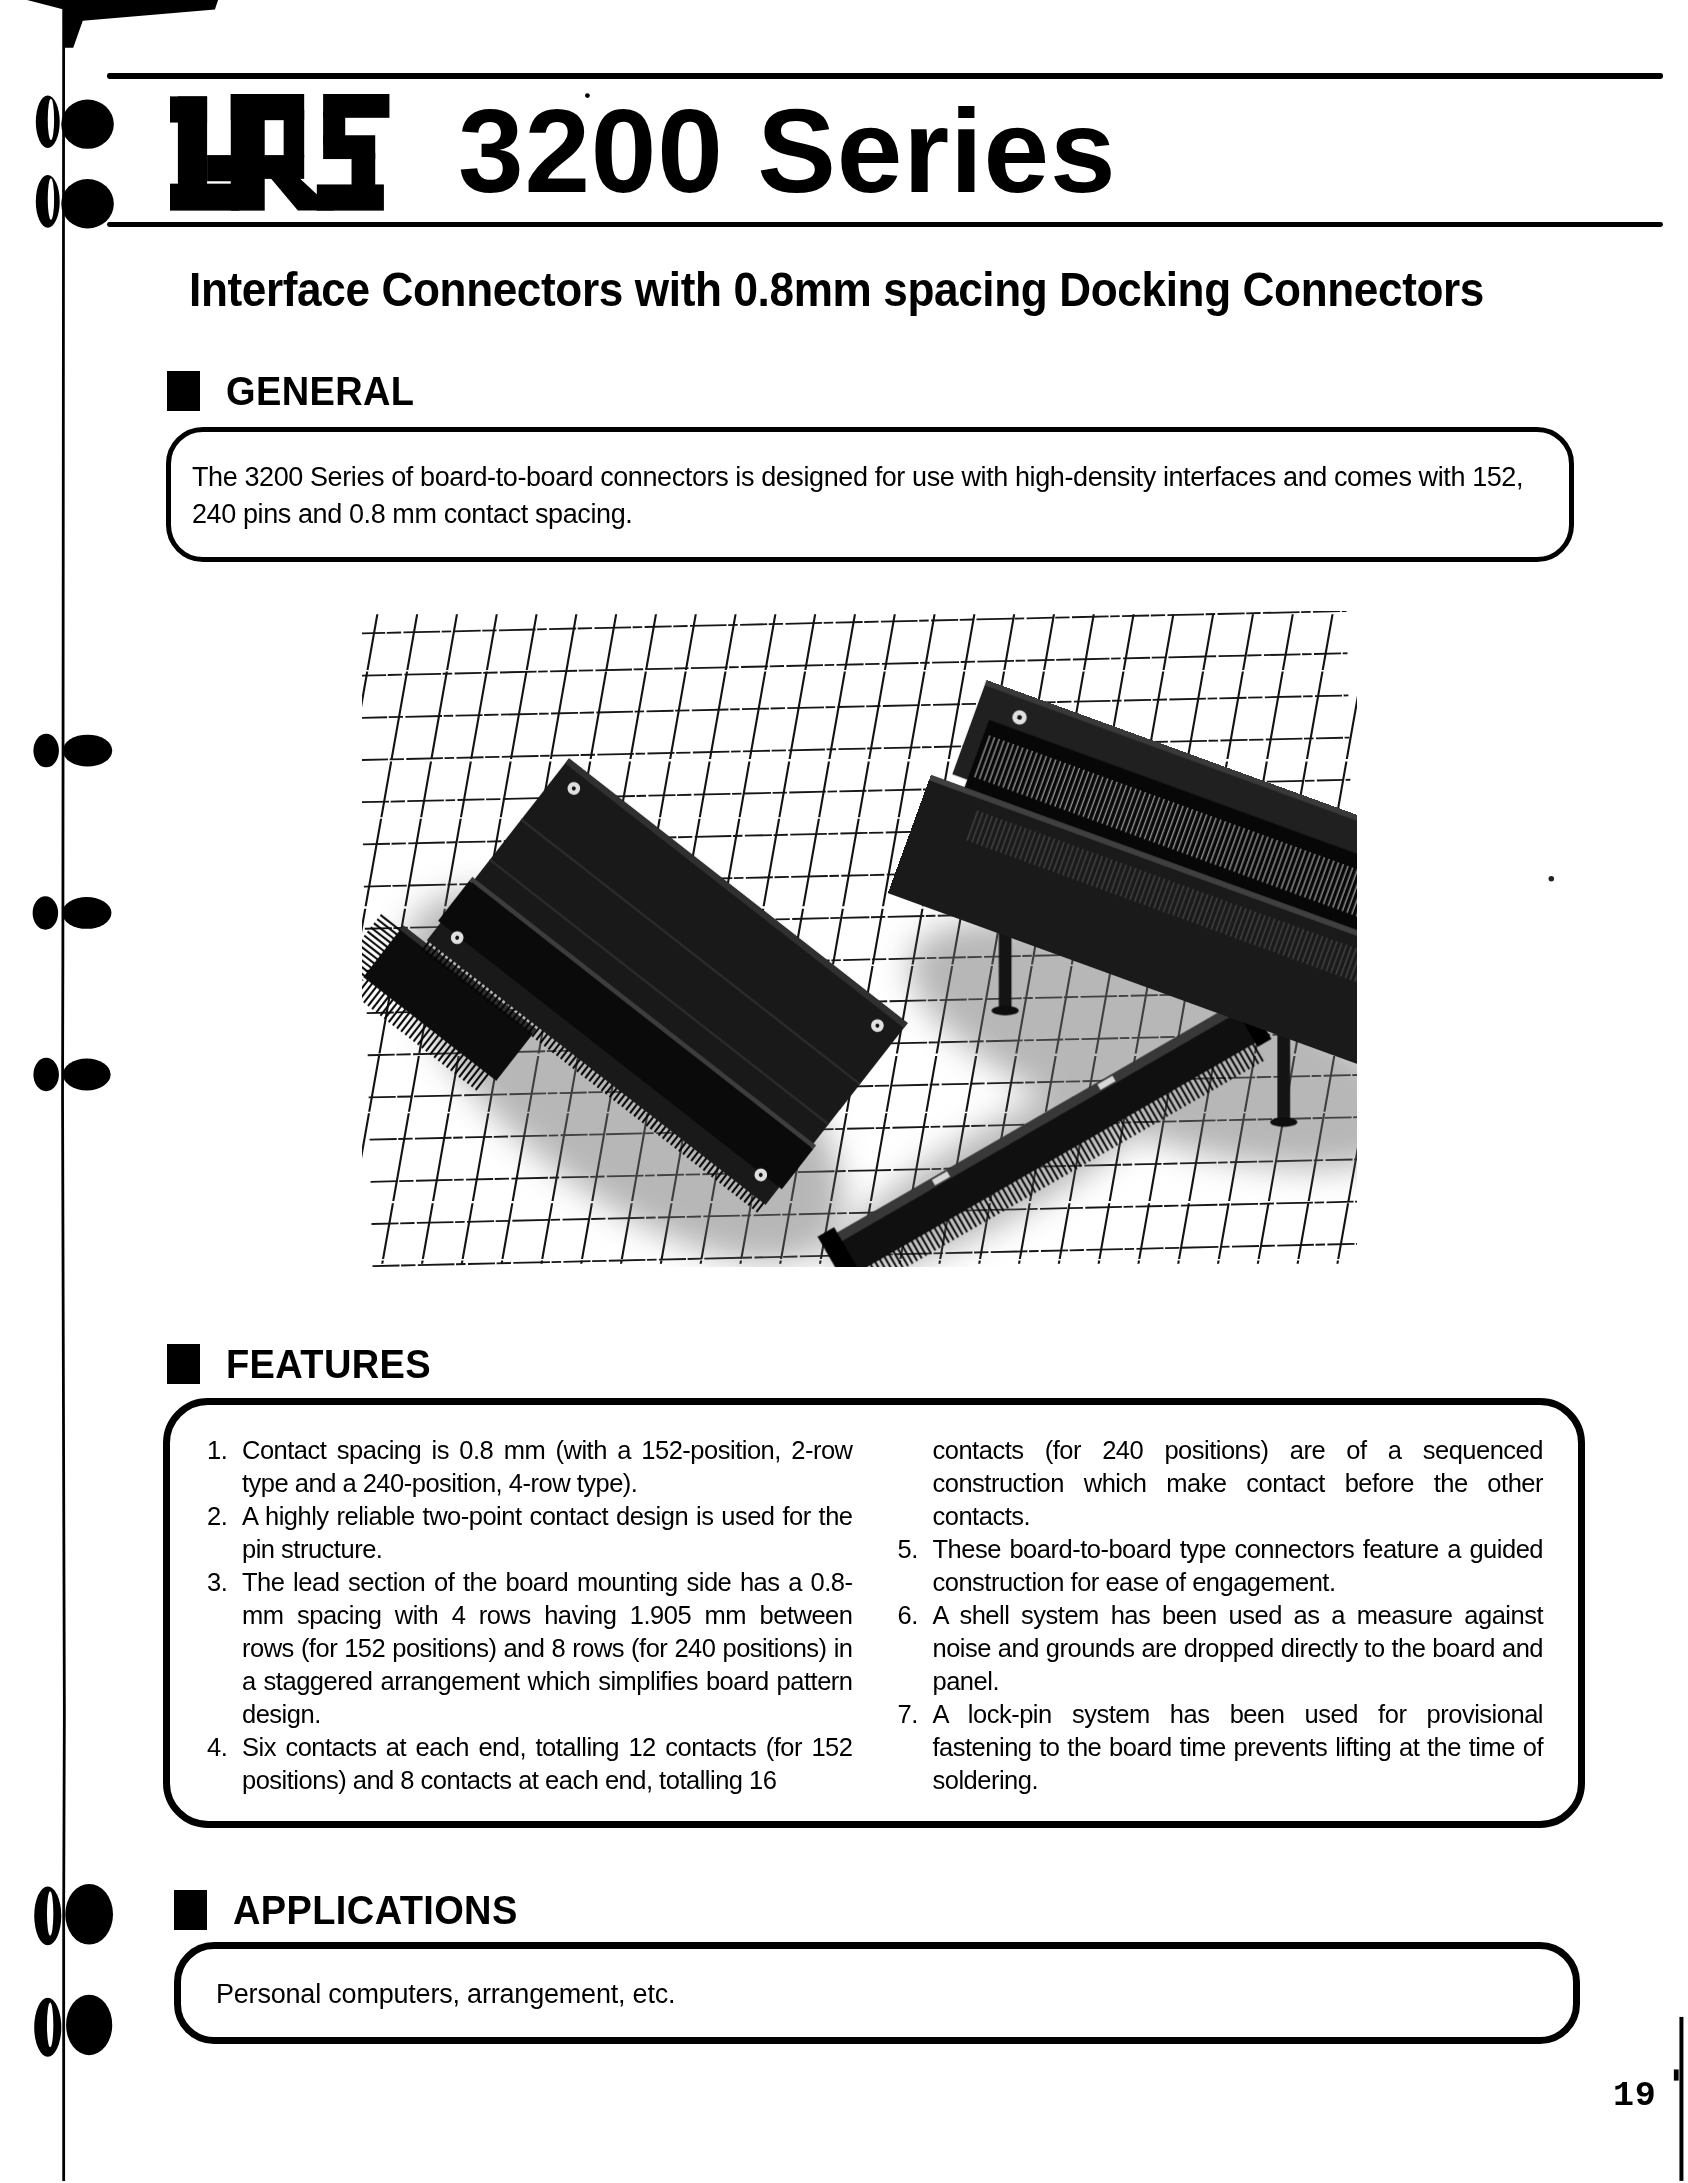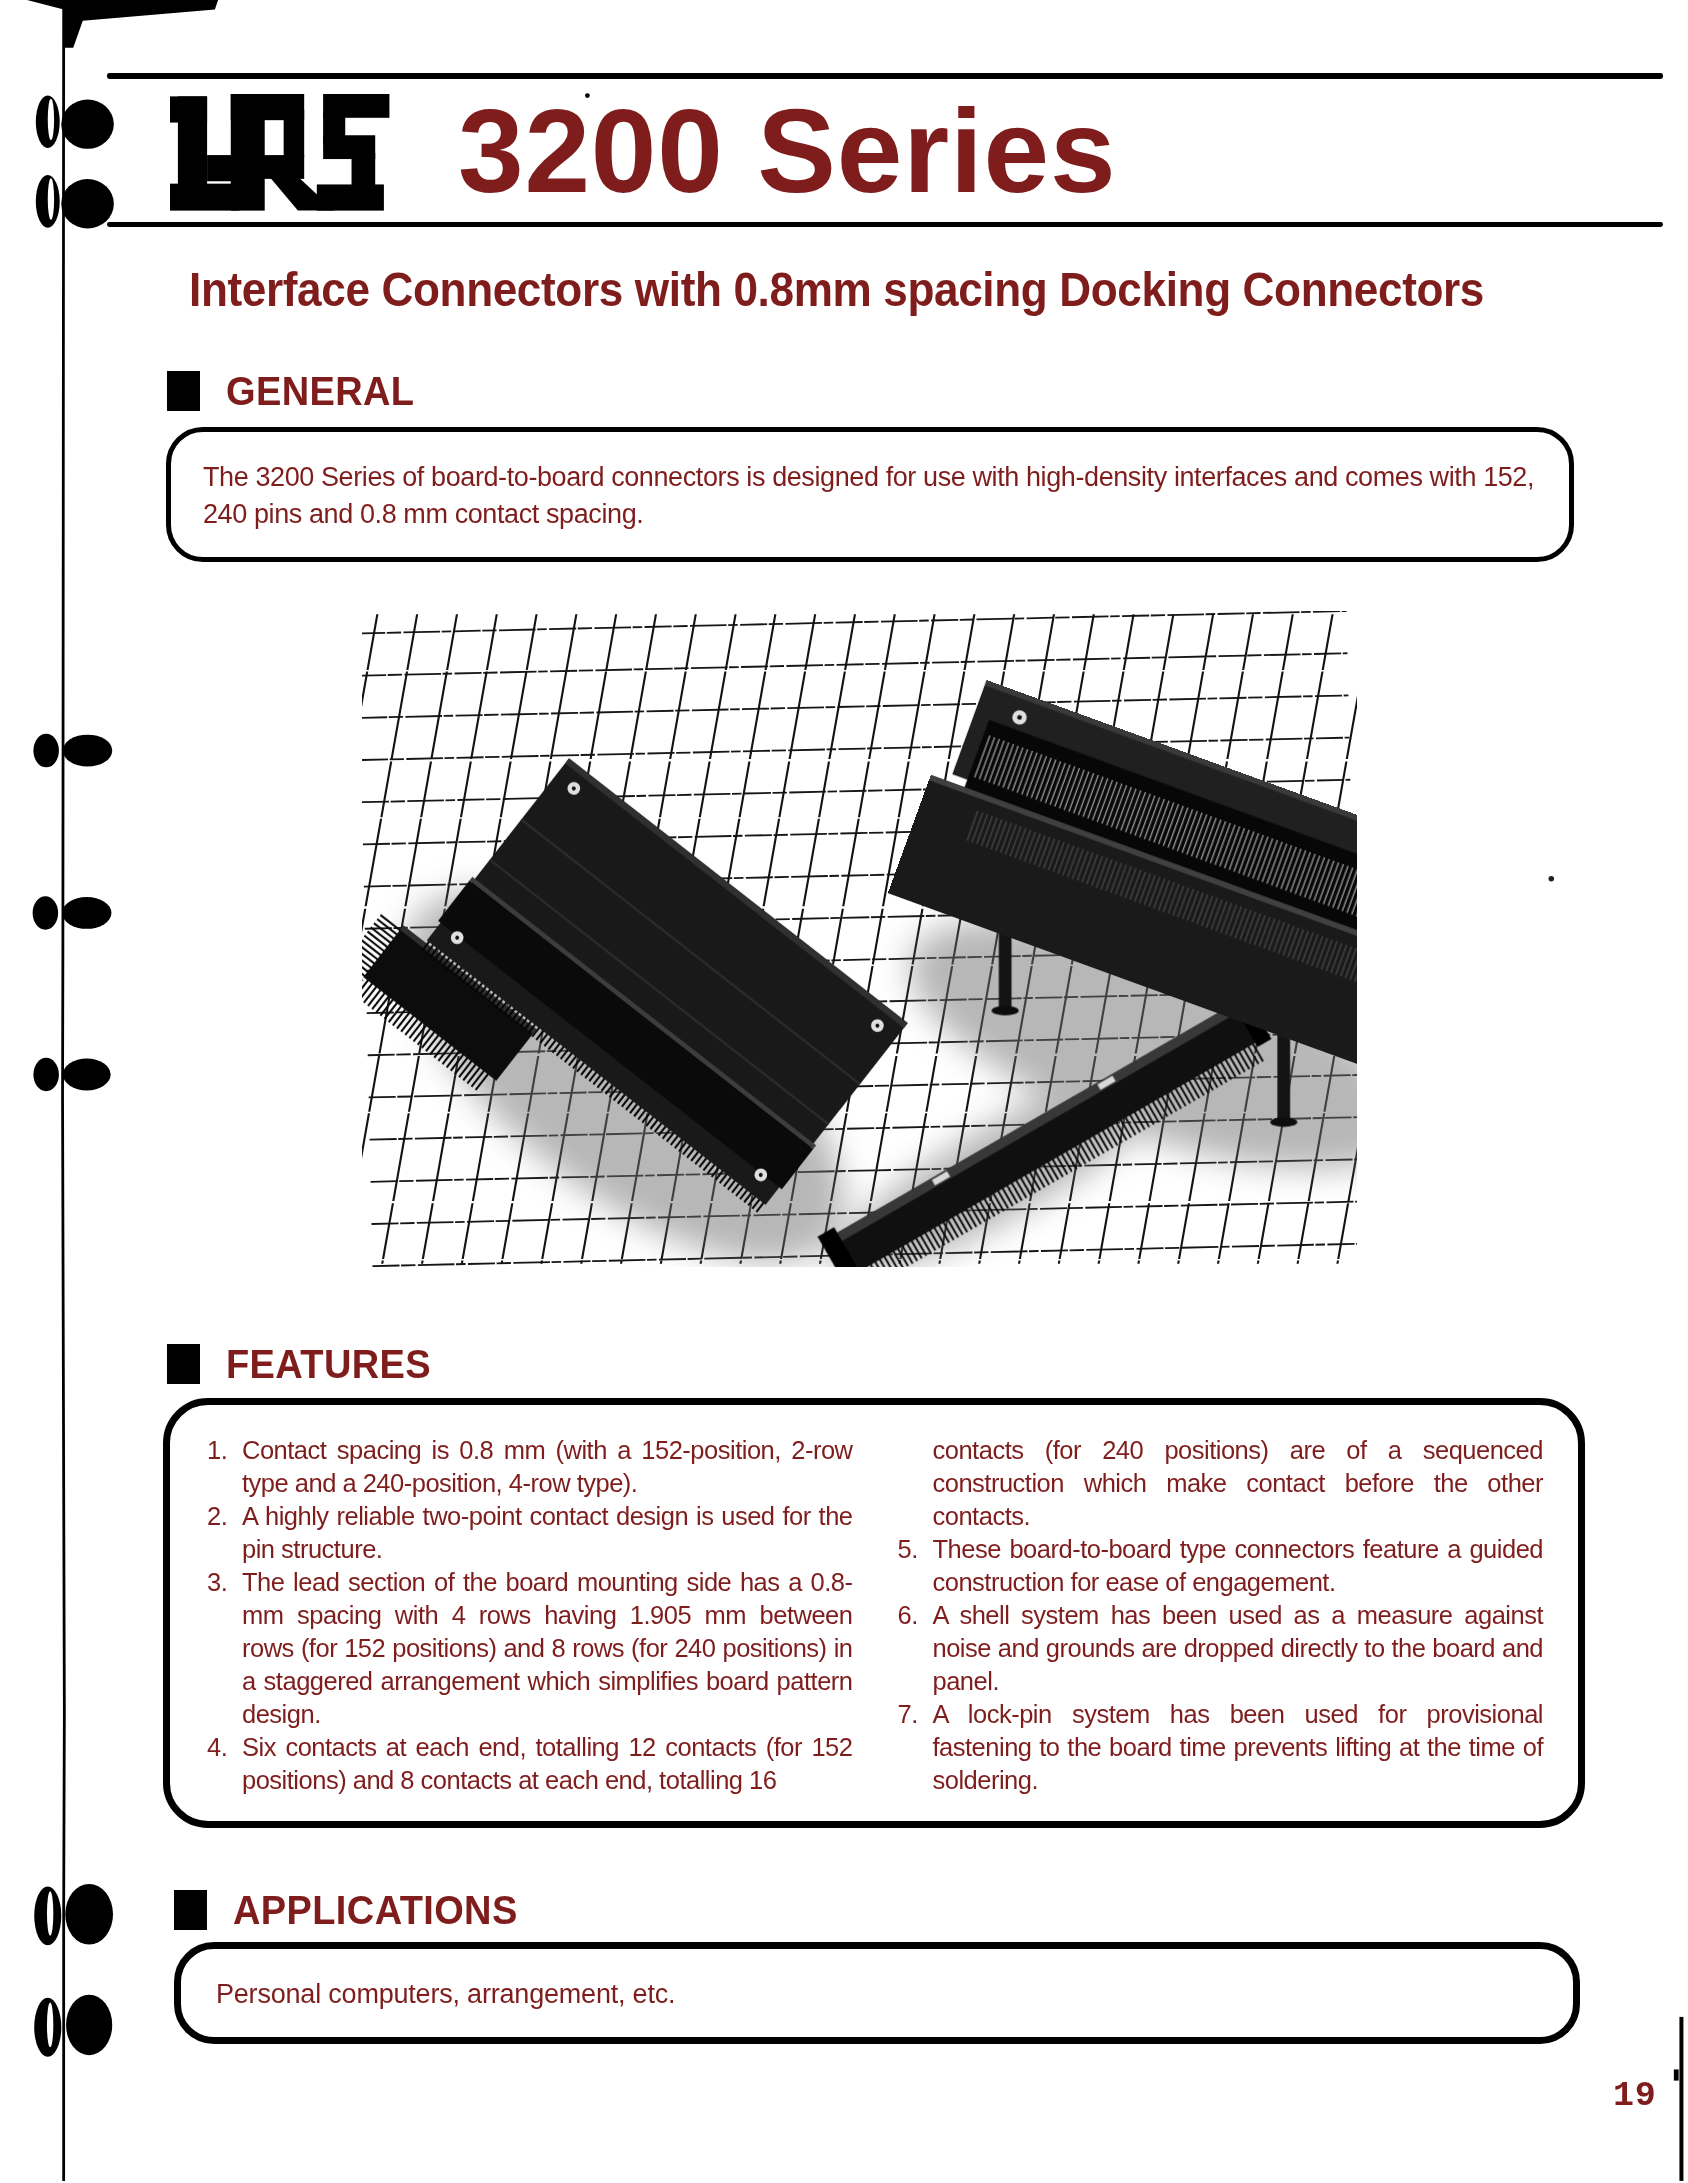--- a/index.html
+++ b/index.html
@@ -1,21 +1,21 @@
 <!DOCTYPE html>
 <html style="font-size:12.7px"><head>
 <meta charset="utf-8">
 <style>
   html,body{margin:0;padding:0;background:#e8e8e8;}
   .page{
     position:relative;
     width:1689px;height:2183px;
     background:#ffffff;
     font-family:"Liberation Sans",sans-serif;
-    color:#7f1d1d;
+    color:#000000;
     overflow:hidden;
   }
   .artifacts{position:absolute;inset:0;z-index:0;}
   .content{position:absolute;inset:0;z-index:1;}
 
   .rule{position:absolute;background:#000;}
   .rule-top{left:107px;top:73px;width:1556px;height:5.6px;border-radius:2.4px;}
   .rule-bottom{left:107px;top:222px;width:1556px;height:4.8px;border-radius:2.4px;}
 
   .logo{position:absolute;left:170px;top:94px;width:221px;height:119px;}
@@ -42,21 +42,21 @@
   .head-features{left:167px;top:1344px;}
   .head-applications{left:174px;top:1890px;}
 
   .rbox{
     position:absolute;background:#fff;border:5.6px solid #000;
     box-sizing:border-box;
   }
   .box-general{
     left:166px;top:427px;width:1408px;min-height:132px;
     border-radius:37px;border-width:5.6px;
-    padding:27px 32px 24px 32px;
+    padding:27px 32px 24px 21px;
     font-size:27px;line-height:37px;letter-spacing:-0.4px;
   }
   .box-features{
     left:163px;top:1398px;width:1422px;min-height:408px;
     border-radius:45px;border-width:7.2px;
     padding:29px 35px 24px 37px;
   }
   .box-applications{
     left:174px;top:1942px;width:1406px;min-height:97px;
     border-radius:40px;border-width:7.2px;

